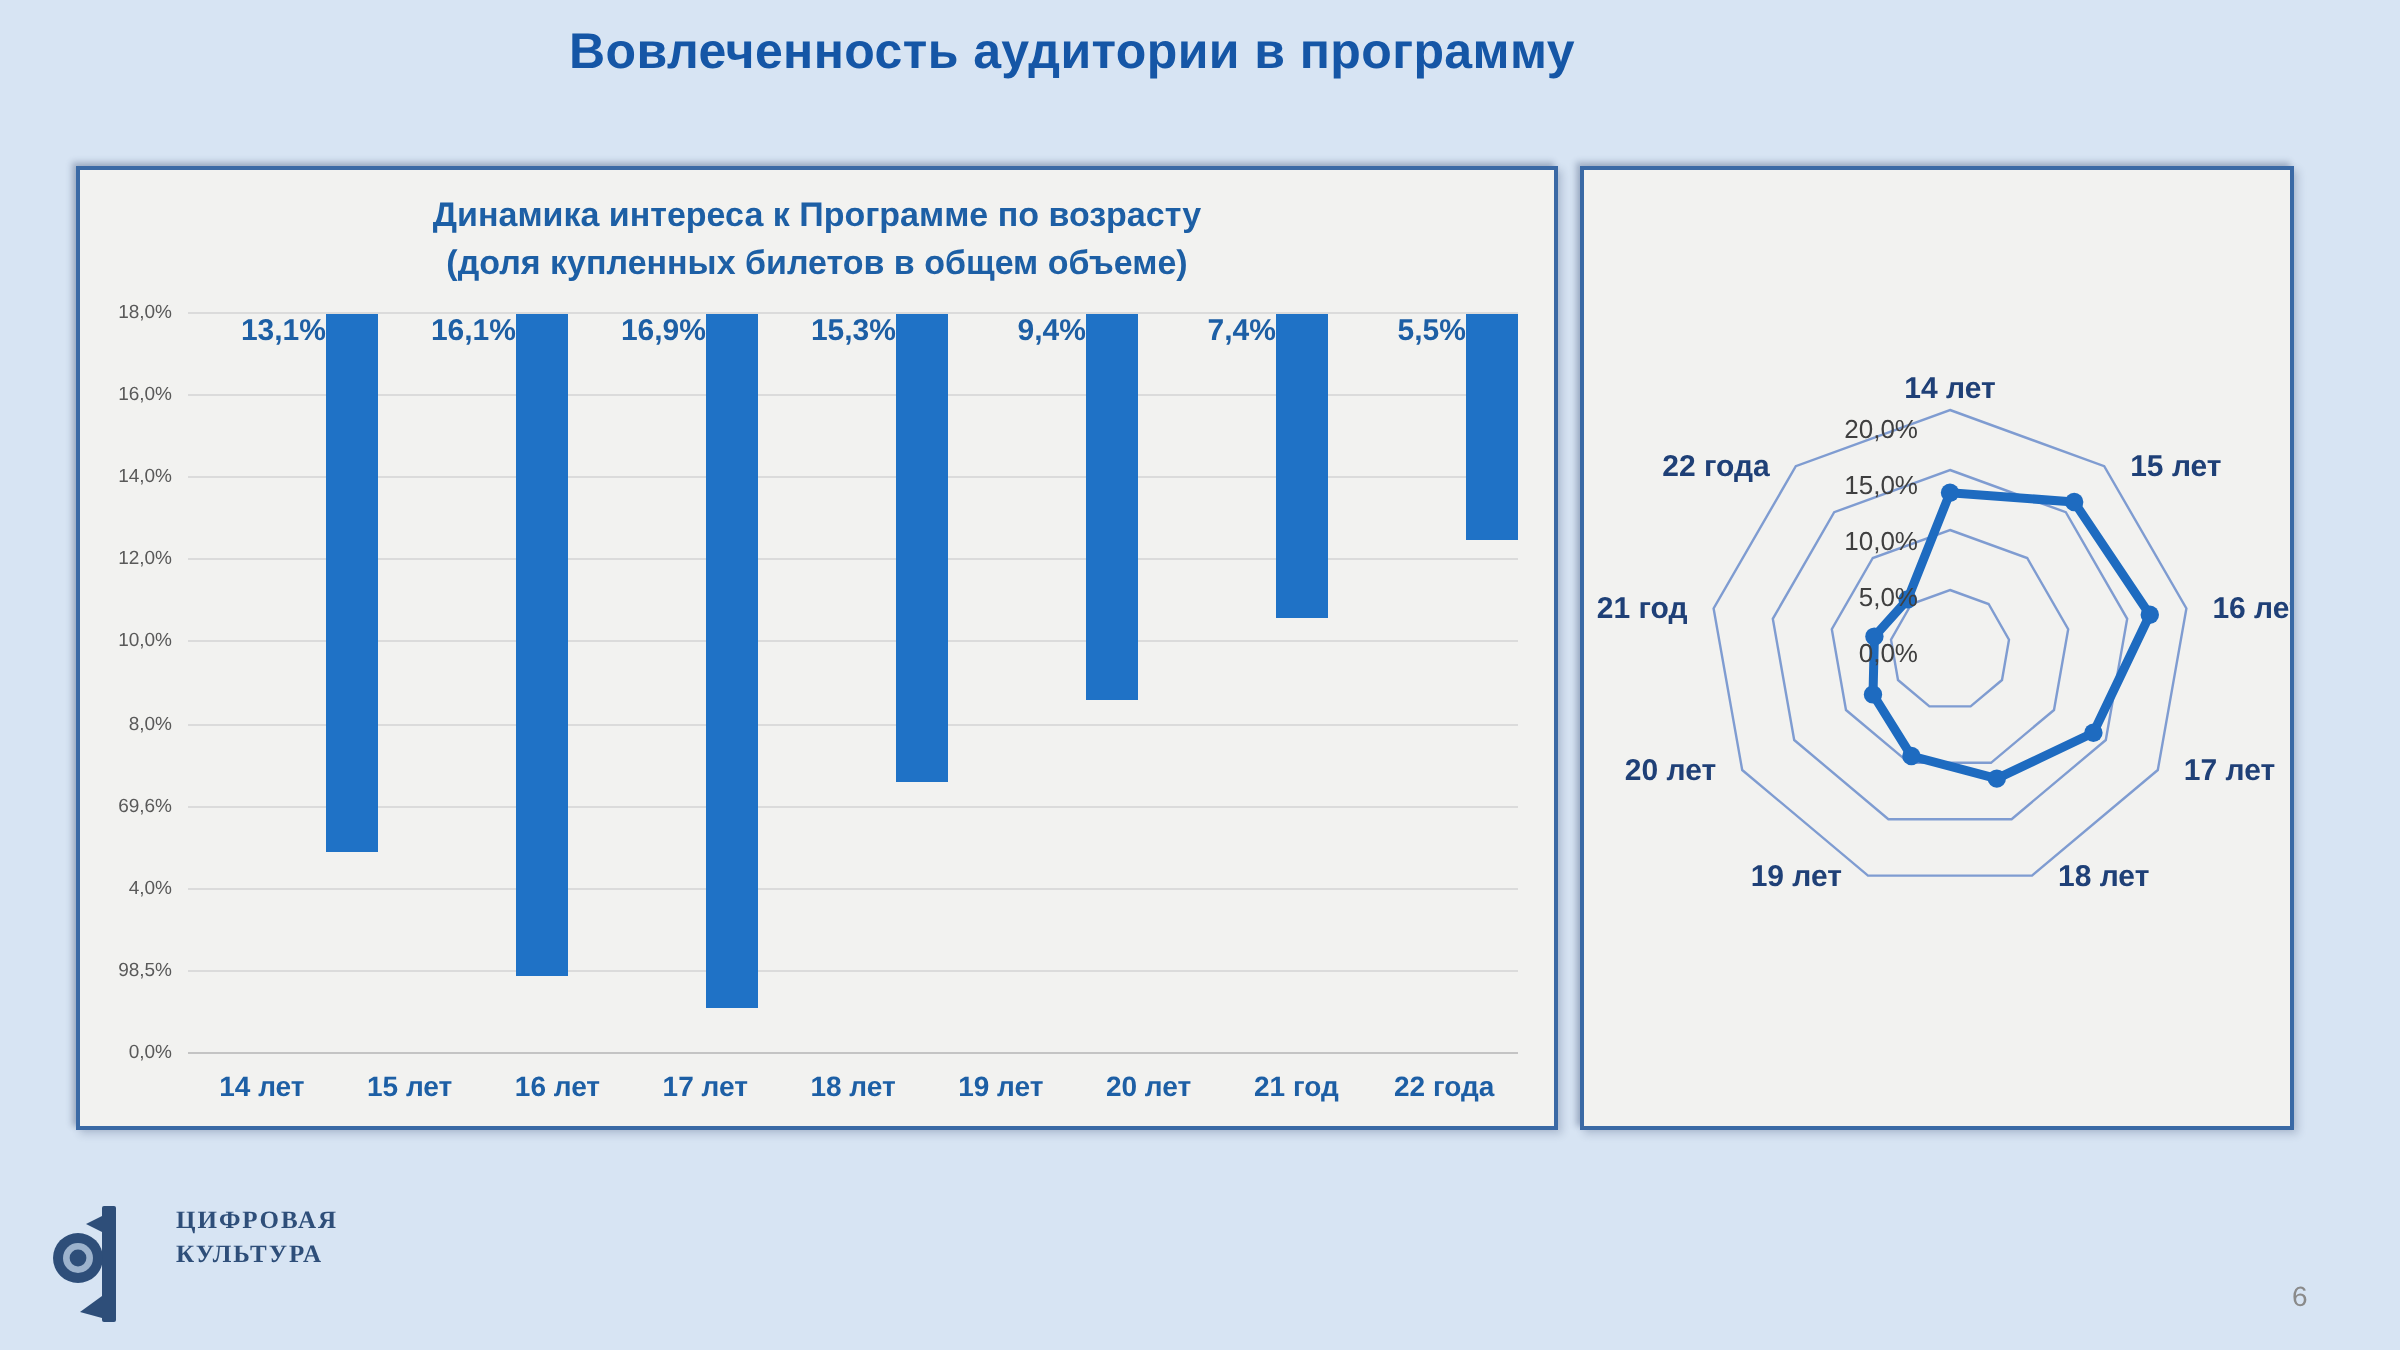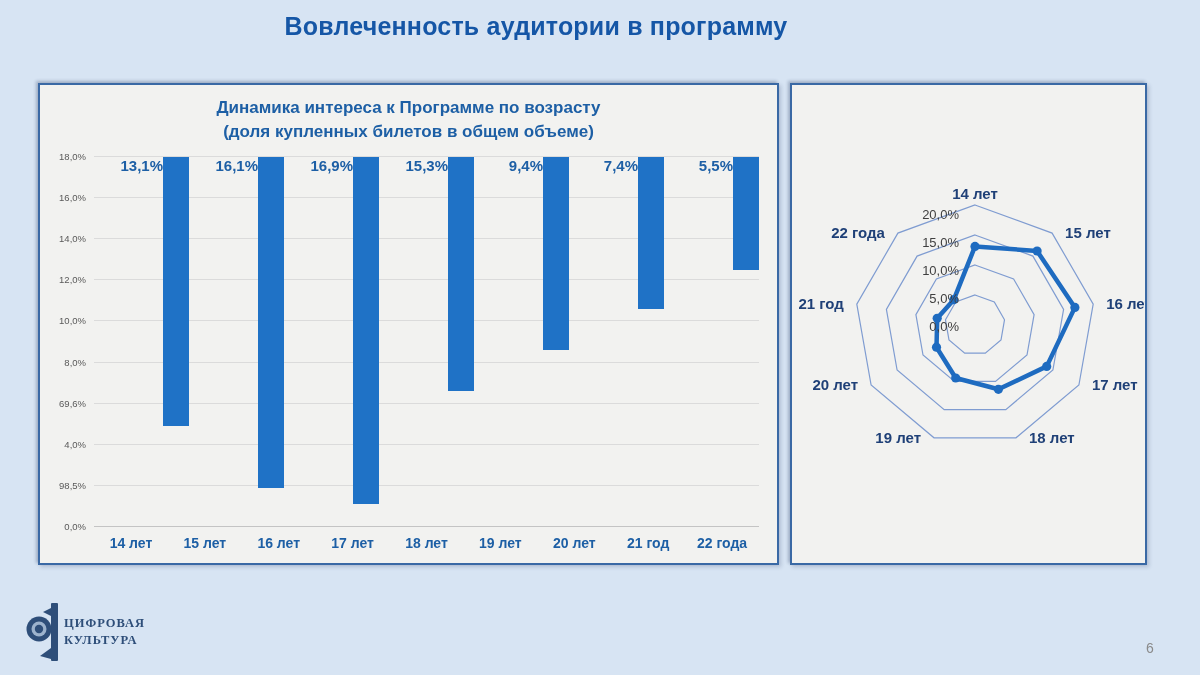--- a/index.html
+++ b/index.html
@@ -37,21 +37,21 @@
   .bars-row { position:absolute; left:0; right:0; top:0; bottom:0; display:flex; align-items:flex-end; }
   .slot { flex:1; height:100%; display:flex; flex-direction:row; align-items:flex-start; justify-content:flex-end; }
   .bar-value {
     font-size:15px; font-weight:bold; color:var(--chart-text,#1D5FA5);
     margin-bottom:7px; white-space:nowrap;
   }
   .bar { width:26px; background:var(--bar-fill,#1F72C6); }
   .cats-row { position:absolute; left:54px; right:18px; top:450px; display:flex; }
   .cat { flex:1; text-align:center; font-size:14px; font-weight:bold; color:var(--chart-text,#1D5FA5); white-space:nowrap; }
   .radar-svg { display:block; }
-  .logo { position:absolute; left:26px; top:602px; display:flex; align-items:center; gap:2px; }
+  .logo { position:absolute; left:26px; top:602px; display:flex; align-items:flex-start; gap:26px; }
   .logo-text {
     font-family:"Liberation Serif", serif; font-weight:bold; font-size:12.5px;
     letter-spacing:1px; color:var(--logo-navy,#2E4E79); line-height:1.35;
   }
   .page-number { position:absolute; left:1146px; top:640px; font-size:14px; color:var(--page-num,#8A8A8A); }
 </style>
 </head>
 <body>
 
 <div class="page-title">Вовлеченность аудитории в программу</div>

